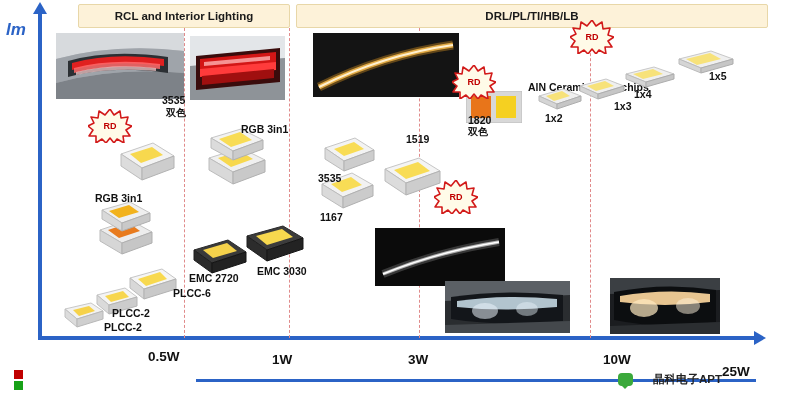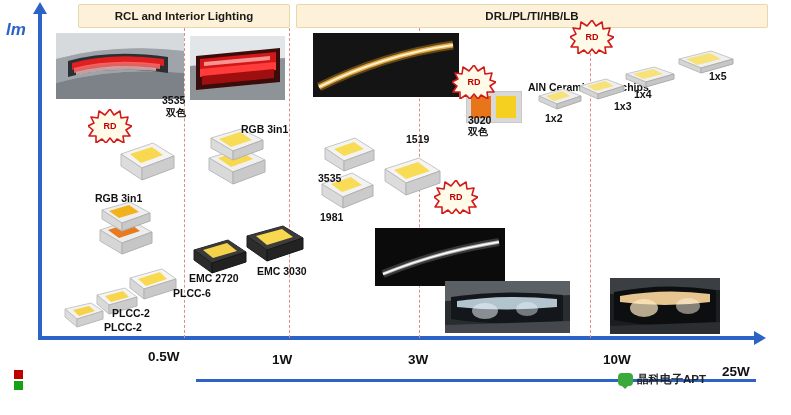--- a/index.html
+++ b/index.html
@@ -66,21 +66,21 @@
   
   .bottom-line{position:absolute;height:3px;background:#2b63c6;}
   .slogan{
     position:absolute;font-size:13px;font-weight:bold;color:#111;
     letter-spacing:.5px;
   }
   .slogan .hl{color:#c00000;}
   .sq{position:absolute;width:9px;height:9px;}
   .brand{
     position:absolute;font-size:11.5px;color:#222;font-weight:bold;
-    display:flex;align-items:center;gap:4px;
+    display:flex;align-items:center;gap:20px;
   }
   .wechat{
     width:15px;height:13px;background:#3ba93b;border-radius:4px;position:relative;
   }
   .wechat:after{
     content:"";position:absolute;left:3px;bottom:-3px;
     border-left:4px solid transparent;border-right:4px solid transparent;
     border-top:4px solid #3ba93b;
   }
 </style>
@@ -271,21 +271,21 @@
   <div class="lbl cn" style="left:166px;top:107px;">双色</div>
 
   <div class="pkg" style="left:318px;top:170px;">
     <svg width="58" height="44" viewBox="0 0 58 44">
       <path d="M4 14 L34 3 L55 15 L25 27 Z" fill="#f2f2f2" stroke="#c6c6c6"></path>
       <path d="M4 14 L25 27 L25 38 L4 25 Z" fill="#dadada" stroke="#bcbcbc"></path>
       <path d="M25 27 L55 15 L55 26 L25 38 Z" fill="#cbcbcb" stroke="#b0b0b0"></path>
       <path d="M13 14 L33 7 L44 15 L24 22 Z" fill="#f8dc55"></path>
     </svg>
   </div>
-  <div class="lbl" style="left:320px;top:211px;">1981</div>
+  <div class="lbl" style="left:320px;top:211px;">1167</div>
 
   <div class="pkg" style="left:321px;top:136px;">
     <svg width="56" height="40" viewBox="0 0 56 40">
       <path d="M4 12 L34 2 L53 14 L23 25 Z" fill="#f3f3f3" stroke="#c6c6c6"></path>
       <path d="M4 12 L23 25 L23 35 L4 23 Z" fill="#dcdcdc" stroke="#bcbcbc"></path>
       <path d="M23 25 L53 14 L53 24 L23 35 Z" fill="#cdcdcd" stroke="#b2b2b2"></path>
       <path d="M13 13 L33 6 L43 13 L23 20 Z" fill="#f8dc55"></path>
     </svg>
   </div>
   <div class="lbl" style="left:318px;top:172px;">3535</div>
@@ -300,21 +300,21 @@
   </div>
   <div class="lbl" style="left:406px;top:133px;">1519</div>
 
   <div class="pkg" style="left:466px;top:91px;">
     <svg width="56" height="32" viewBox="0 0 56 32">
       <rect x="0" y="0" width="56" height="32" fill="#d8d8d8" stroke="#bcbcbc"></rect>
       <rect x="5" y="5" width="20" height="22" fill="#e8751a"></rect>
       <rect x="30" y="5" width="20" height="22" fill="#f5d021"></rect>
     </svg>
   </div>
-  <div class="lbl" style="left:468px;top:114px;">3020</div>
+  <div class="lbl" style="left:468px;top:114px;">1820</div>
   <div class="lbl cn" style="left:468px;top:126px;">双色</div>
 
   <div class="lbl" style="left:528px;top:81px;">AlN Ceramic Multi-chips</div>
 
   <div class="pkg" style="left:537px;top:86px;">
     <svg width="46" height="26" viewBox="0 0 46 26">
       <path d="M2 10 L26 3 L44 10 L20 18 Z" fill="#efefef" stroke="#c8c8c8"></path>
       <path d="M2 10 L20 18 L20 23 L2 15 Z" fill="#d5d5d5" stroke="#bbb"></path>
       <path d="M20 18 L44 10 L44 15 L20 23 Z" fill="#c6c6c6" stroke="#adadad"></path>
       <path d="M9 10 L25 5 L33 10 L17 15 Z" fill="#f7e27a"></path>

